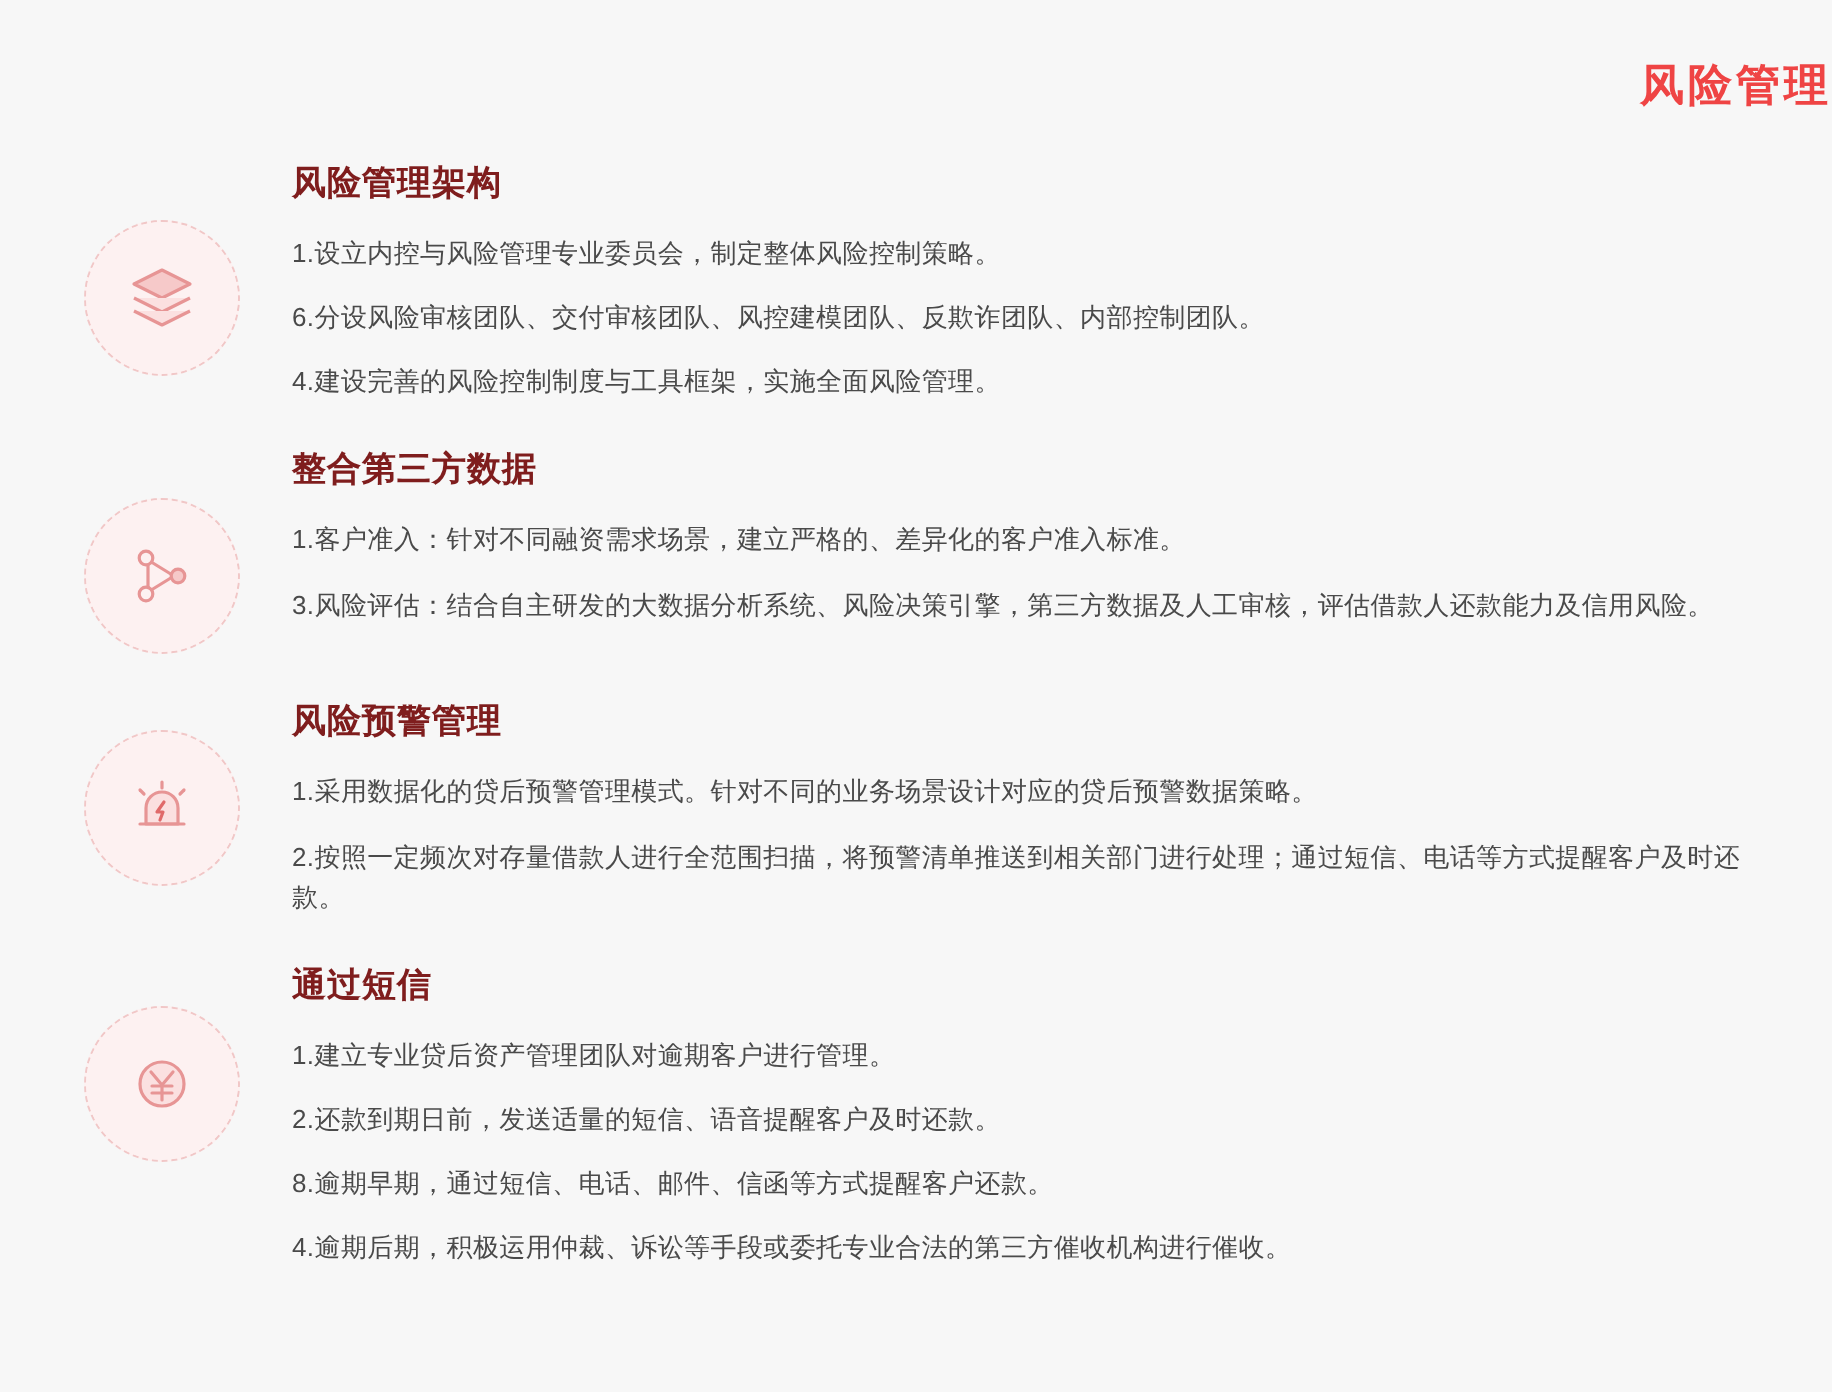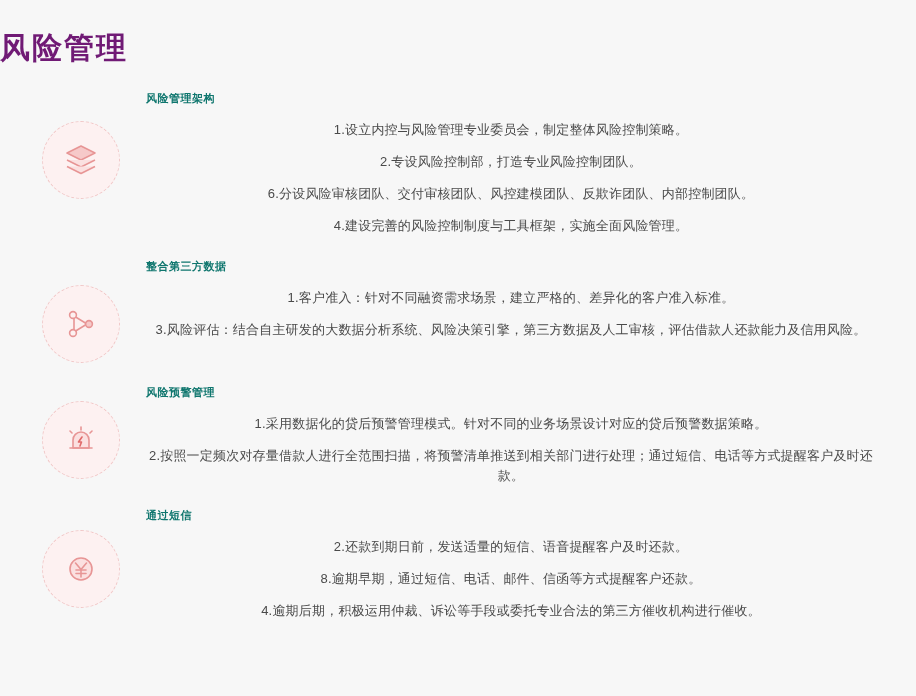--- a/index.html
+++ b/index.html
@@ -14,24 +14,24 @@
     color: #3f3f3f;
     overflow: hidden;
   }
   .page {
     position: relative;
     width: 916px;
     height: 696px;
     background: #f7f7f7;
   }
   .page-title {
-    text-align: left;
-    font-size: 30px;
+    text-align: right;
+    font-size: 22px;
     font-weight: bold;
-    color: #701a75;
+    color: #ef4444;
     letter-spacing: 2px;
     padding-top: 28px;
     padding-bottom: 6px;
   }
   .sections {
     margin-top: 16px;
   }
   .section {
     position: relative;
     display: flex;
@@ -58,33 +58,32 @@
     box-sizing: border-box;
   }
   .icon-badge svg {
     display: block;
   }
   .text-col {
     flex: 1 1 auto;
     padding-right: 40px;
   }
   .section-heading {
-    font-size: 11px;
+    font-size: 17px;
     font-weight: bold;
-    color: #0f766e;
+    color: #7f1d1d;
     margin: 0 0 14px 0;
     letter-spacing: 0.5px;
   }
   .bullet {
     font-size: 13px;
     line-height: 1.55;
     color: #4a4a4a;
     margin: 0 0 12px 0;
     letter-spacing: 0.2px;
-    text-align: center;
   }
   .bullet:last-child {
     margin-bottom: 0;
   }
   .sec-1 .icon-col { padding-top: 30px; }
   .sec-2 .icon-col { padding-top: 26px; }
   .sec-3 .icon-col { padding-top: 16px; }
   .sec-4 .icon-col { padding-top: 22px; }
 </style>
 </head>
@@ -104,21 +103,20 @@
               <path d="M20 6 L34 13 L20 20 L6 13 Z" fill="#f6c9c9"></path>
               <path d="M6 20 L20 27 L34 20" fill="#fbe0e0"></path>
               <path d="M6 26.5 L20 33.5 L34 26.5" fill="#fbe0e0"></path>
             </g>
           </svg>
         </div>
       </div>
       <div class="text-col">
         <h2 class="section-heading">风险管理架构</h2>
         <p class="bullet">1.设立内控与风险管理专业委员会，制定整体风险控制策略。</p>
-        <p class="bullet">2.专设风险控制部，打造专业风险控制团队。</p>
         <p class="bullet">6.分设风险审核团队、交付审核团队、风控建模团队、反欺诈团队、内部控制团队。</p>
         <p class="bullet">4.建设完善的风险控制制度与工具框架，实施全面风险管理。</p>
       </div>
     </div>
 
     <div class="section sec-2">
       <div class="icon-col">
         <div class="icon-badge">
           <svg width="40" height="40" viewBox="0 0 40 40" fill="none">
             <g stroke="#e79595" stroke-width="1.6" stroke-linecap="round">
@@ -170,20 +168,21 @@
               <path d="M14.5 14 L20 20.5 L25.5 14"></path>
               <line x1="15" y1="21" x2="25" y2="21"></line>
               <line x1="15" y1="24.5" x2="25" y2="24.5"></line>
               <line x1="20" y1="20.5" x2="20" y2="28"></line>
             </g>
           </svg>
         </div>
       </div>
       <div class="text-col">
         <h2 class="section-heading">通过短信</h2>
+        <p class="bullet">1.建立专业贷后资产管理团队对逾期客户进行管理。</p>
         <p class="bullet">2.还款到期日前，发送适量的短信、语音提醒客户及时还款。</p>
         <p class="bullet">8.逾期早期，通过短信、电话、邮件、信函等方式提醒客户还款。</p>
         <p class="bullet">4.逾期后期，积极运用仲裁、诉讼等手段或委托专业合法的第三方催收机构进行催收。</p>
       </div>
     </div>
 
   </div>
 </div>
 
 </body></html>

